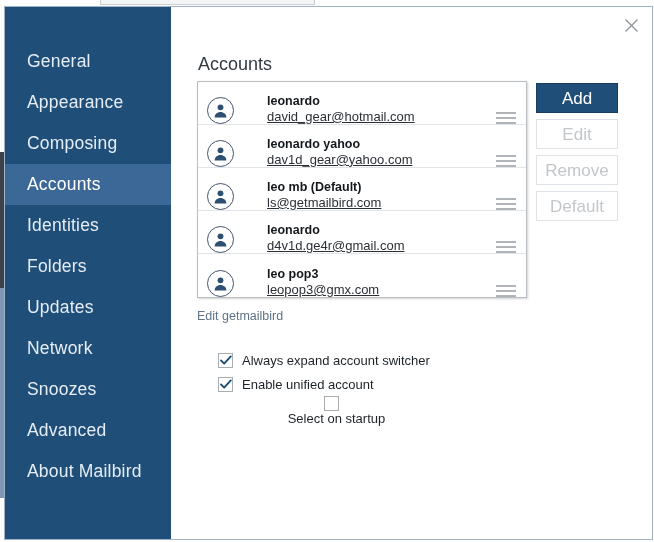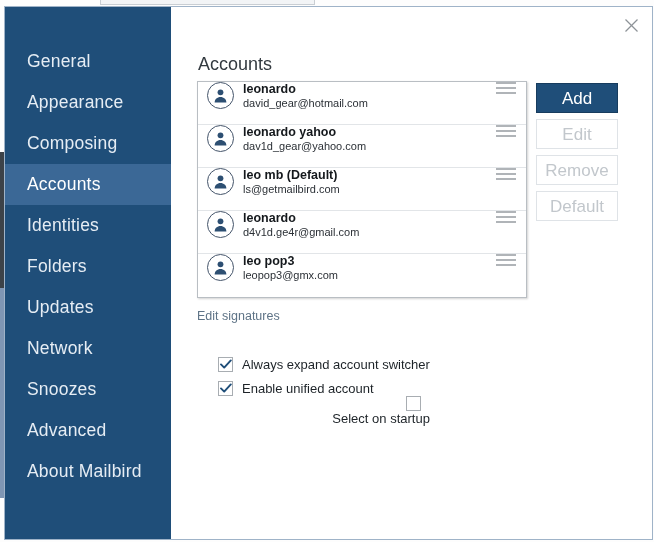--- a/index.html
+++ b/index.html
@@ -124,26 +124,27 @@
     left: 26px;
     top: 74px;
     width: 330px;
     background: #ffffff;
     border: 1px solid #b9bec3;
     box-sizing: border-box;
     box-shadow: 1px 1px 2px rgba(0,0,0,.18);
   }
   .account-row {
     display: flex;
-    align-items: flex-start;
+    align-items: flex-end;
     height: 43px;
     padding: 0 0 0 9px;
     box-sizing: border-box;
     border-bottom: 1px solid #e2e5e8;
     cursor: default;
+    gap: 24px;
   }
   .account-row:last-child { border-bottom: none; }
 
   .avatar {
     flex: 0 0 auto;
     width: 27px;
     height: 27px;
     border: 1px solid #44546a;
     border-radius: 50%;
     display: flex;
@@ -159,23 +160,24 @@
     min-width: 0;
     line-height: 1.17;
   }
   .acct-name {
     font-size: 12.5px;
     font-weight: bold;
     color: #14181c;
     white-space: nowrap;
   }
   .acct-email {
-    font-size: 11px;
+    font-size: 13px;
     color: #2b3036;
     white-space: nowrap;
+    text-decoration: underline;
   }
 
   .drag-handle {
     flex: 0 0 auto;
     width: 30px;
     padding-right: 10px;
     display: flex;
     flex-direction: column;
     align-items: flex-end;
     justify-content: center;
@@ -228,21 +230,21 @@
     cursor: default;
   }
 
   .check-list {
     position: absolute;
     left: 26px;
     top: 341px;
   }
   .check-row {
     display: flex;
-    align-items: flex-end;
+    align-items: center;
     height: 24px;
     cursor: default;
     padding-left: 21px;
   }
   .check-row.indent { margin-left: 25px; flex-direction: column; }
 
   .cbox {
     flex: 0 0 auto;
     width: 15px;
     height: 15px;
@@ -387,21 +389,21 @@
           </div>
         </div>
 
       <div class="btn-col" id="btn-col">
           <div class="btn primary">Add</div>
           <div class="btn disabled">Edit</div>
           <div class="btn disabled">Remove</div>
           <div class="btn disabled">Default</div>
         </div>
 
-      <div class="link-sig">Edit signatures</div>
+      <div class="link-sig">Edit getmailbird</div>
 
       <div class="check-list" id="check-list">
           <div class="check-row">
             <div class="cbox">
               <svg width="12" height="11" viewBox="0 0 12 11">
                 <polyline points="1,5.4 4.2,8.6 10.8,1.4" fill="none" stroke="#1f4e79" stroke-width="1.9" stroke-linecap="round" stroke-linejoin="round"></polyline>
               </svg>
             </div>
             <div class="check-label">Always expand account switcher</div>
           </div>

